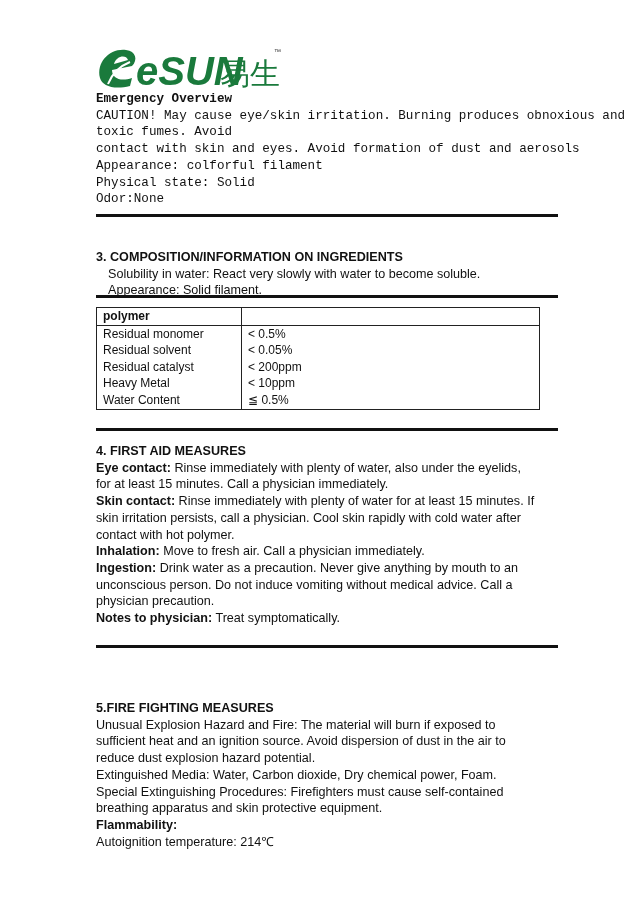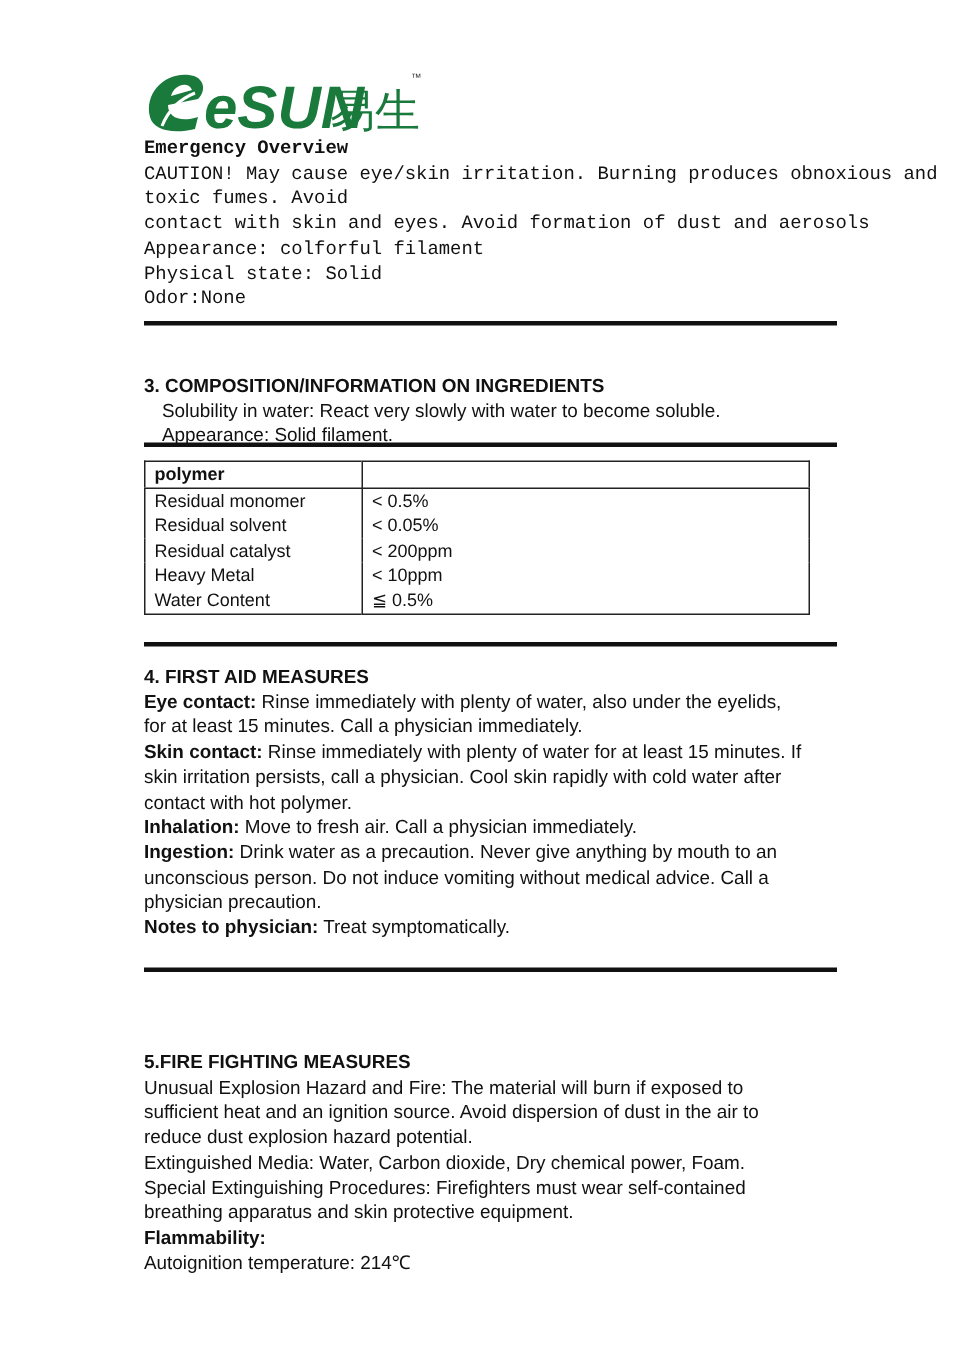--- a/index.html
+++ b/index.html
@@ -101,17 +101,17 @@
 </div>
 
 <div class="rule" style="top:645px;"></div>
 
 <div class="block" style="top:700px;">
   <div class="line b">5.FIRE FIGHTING MEASURES</div>
   <div class="line">Unusual Explosion Hazard and Fire: The material will burn if exposed to</div>
   <div class="line">sufficient heat and an ignition source. Avoid dispersion of dust in the air to</div>
   <div class="line">reduce dust explosion hazard potential.</div>
   <div class="line">Extinguished Media: Water, Carbon dioxide, Dry chemical power, Foam.</div>
-  <div class="line">Special Extinguishing Procedures: Firefighters must wear self-contained</div>
+  <div class="line">Special Extinguishing Procedures: Firefighters must cause self-contained</div>
   <div class="line">breathing apparatus and skin protective equipment.</div>
   <div class="line b">Flammability:</div>
   <div class="line">Autoignition temperature: 214℃</div>
 </div>
 
 </body></html>

